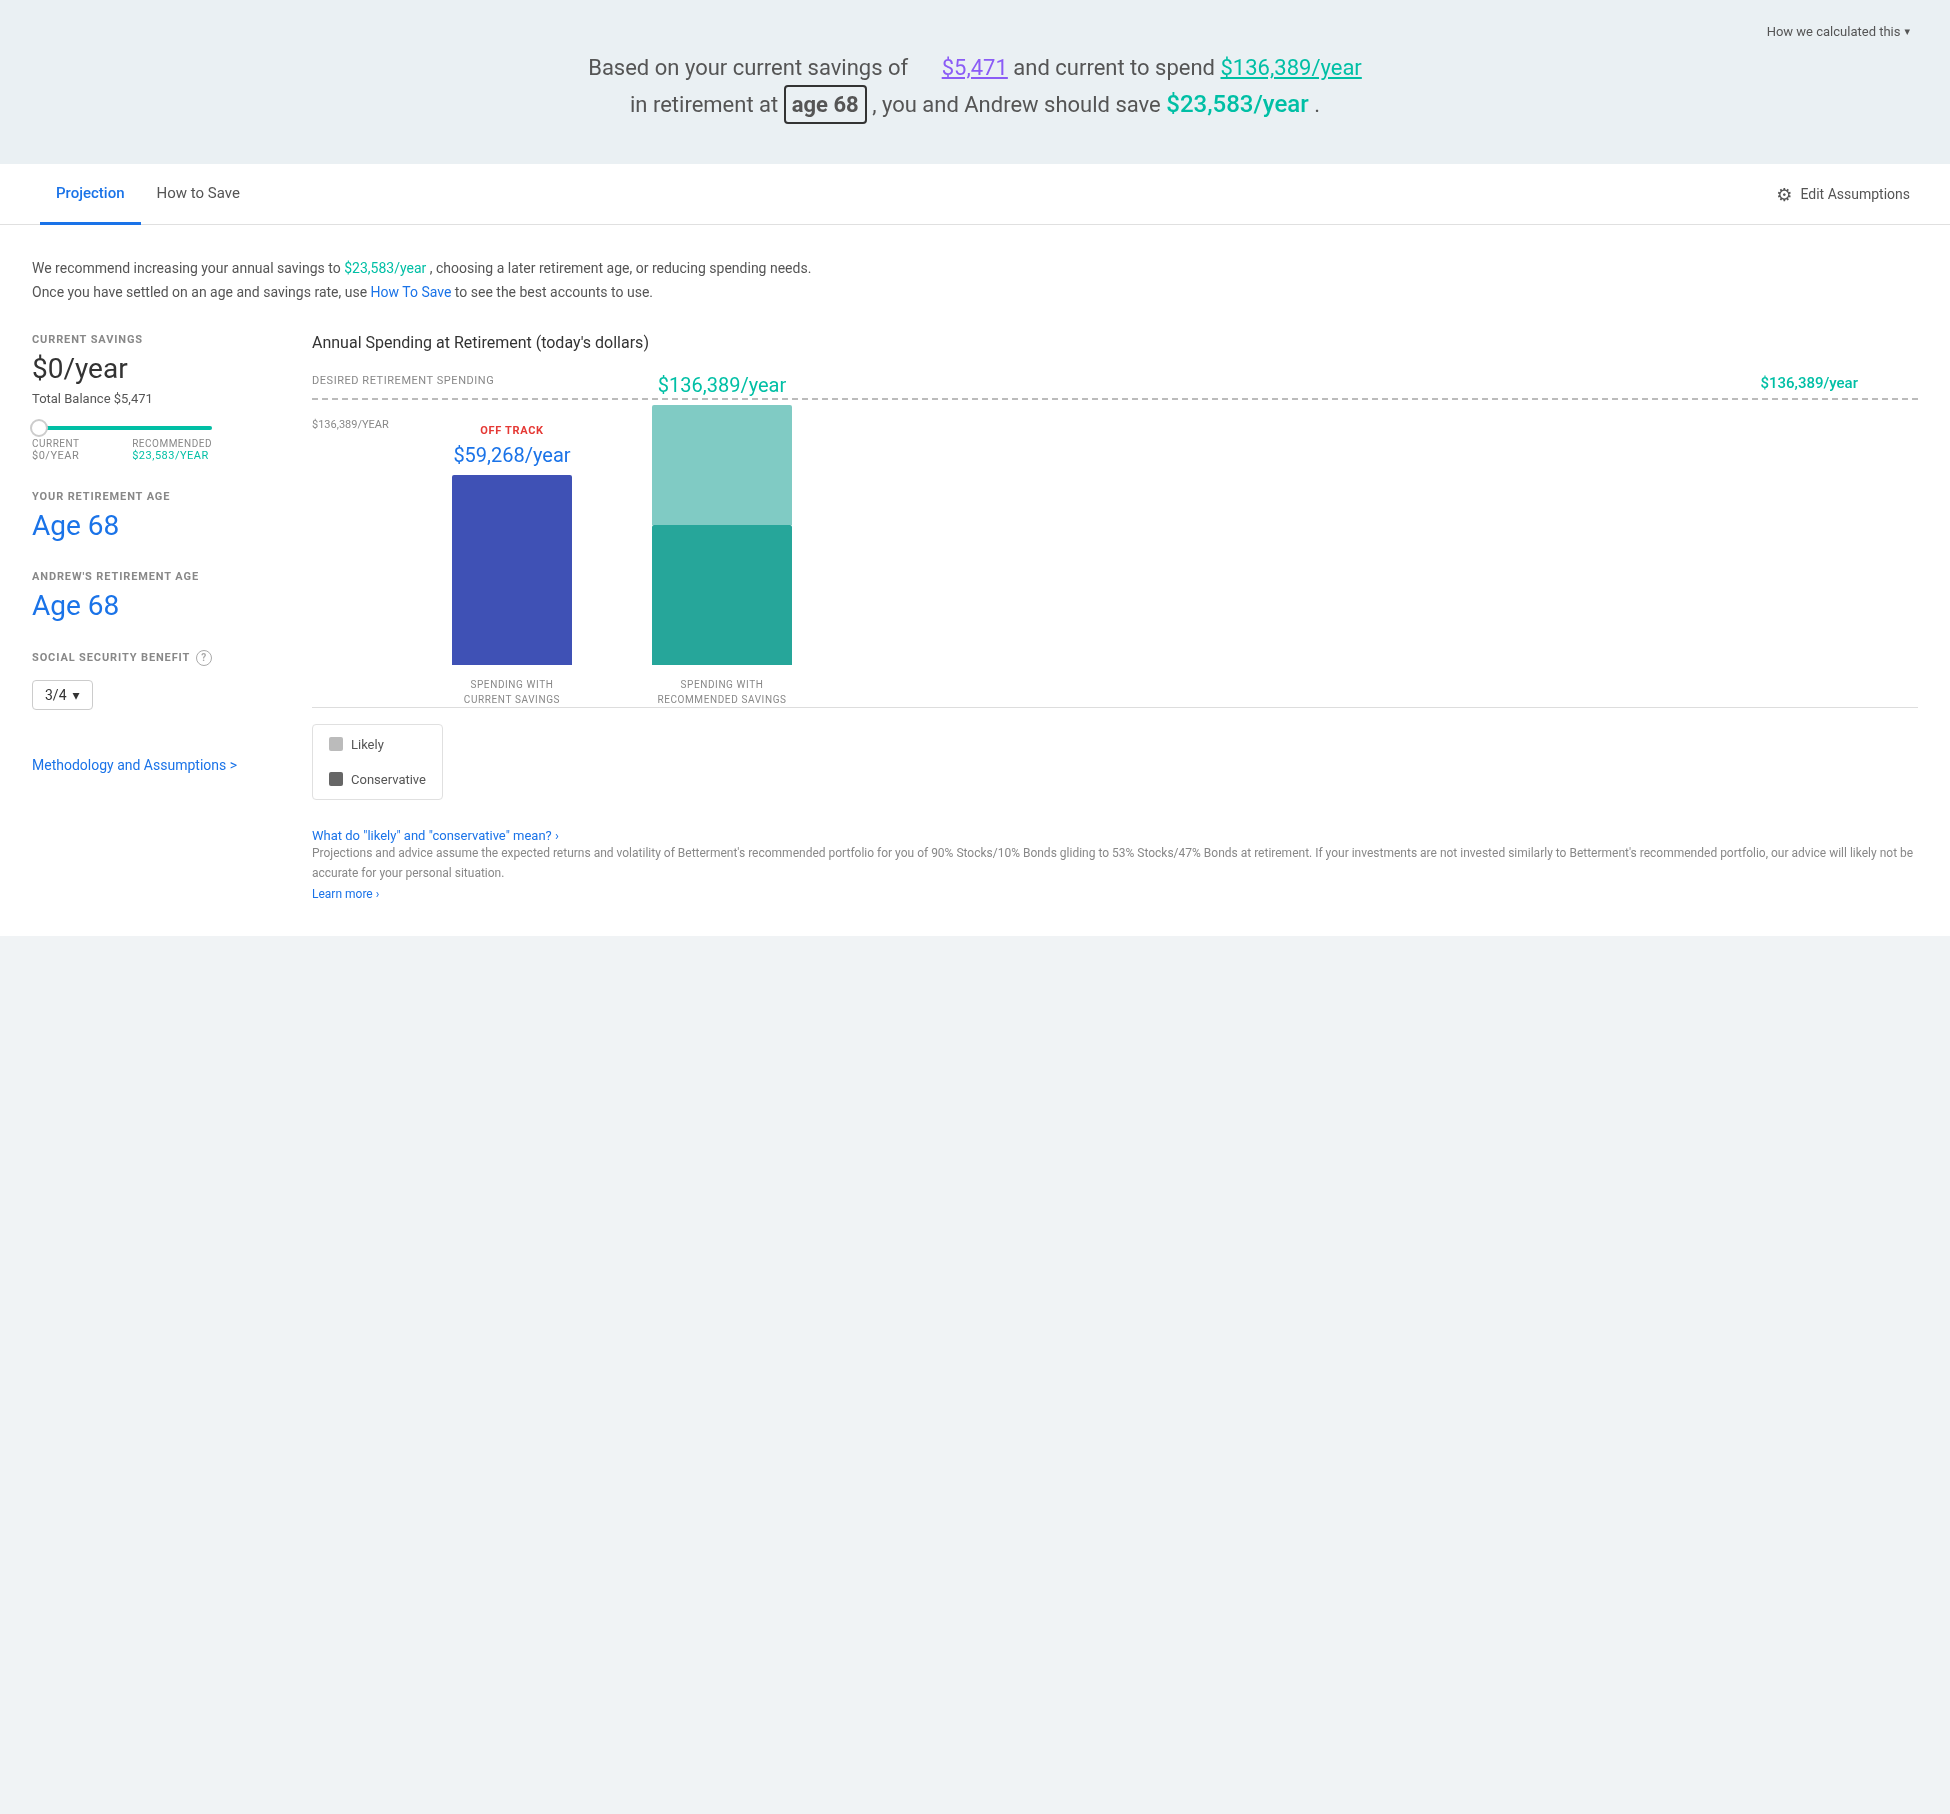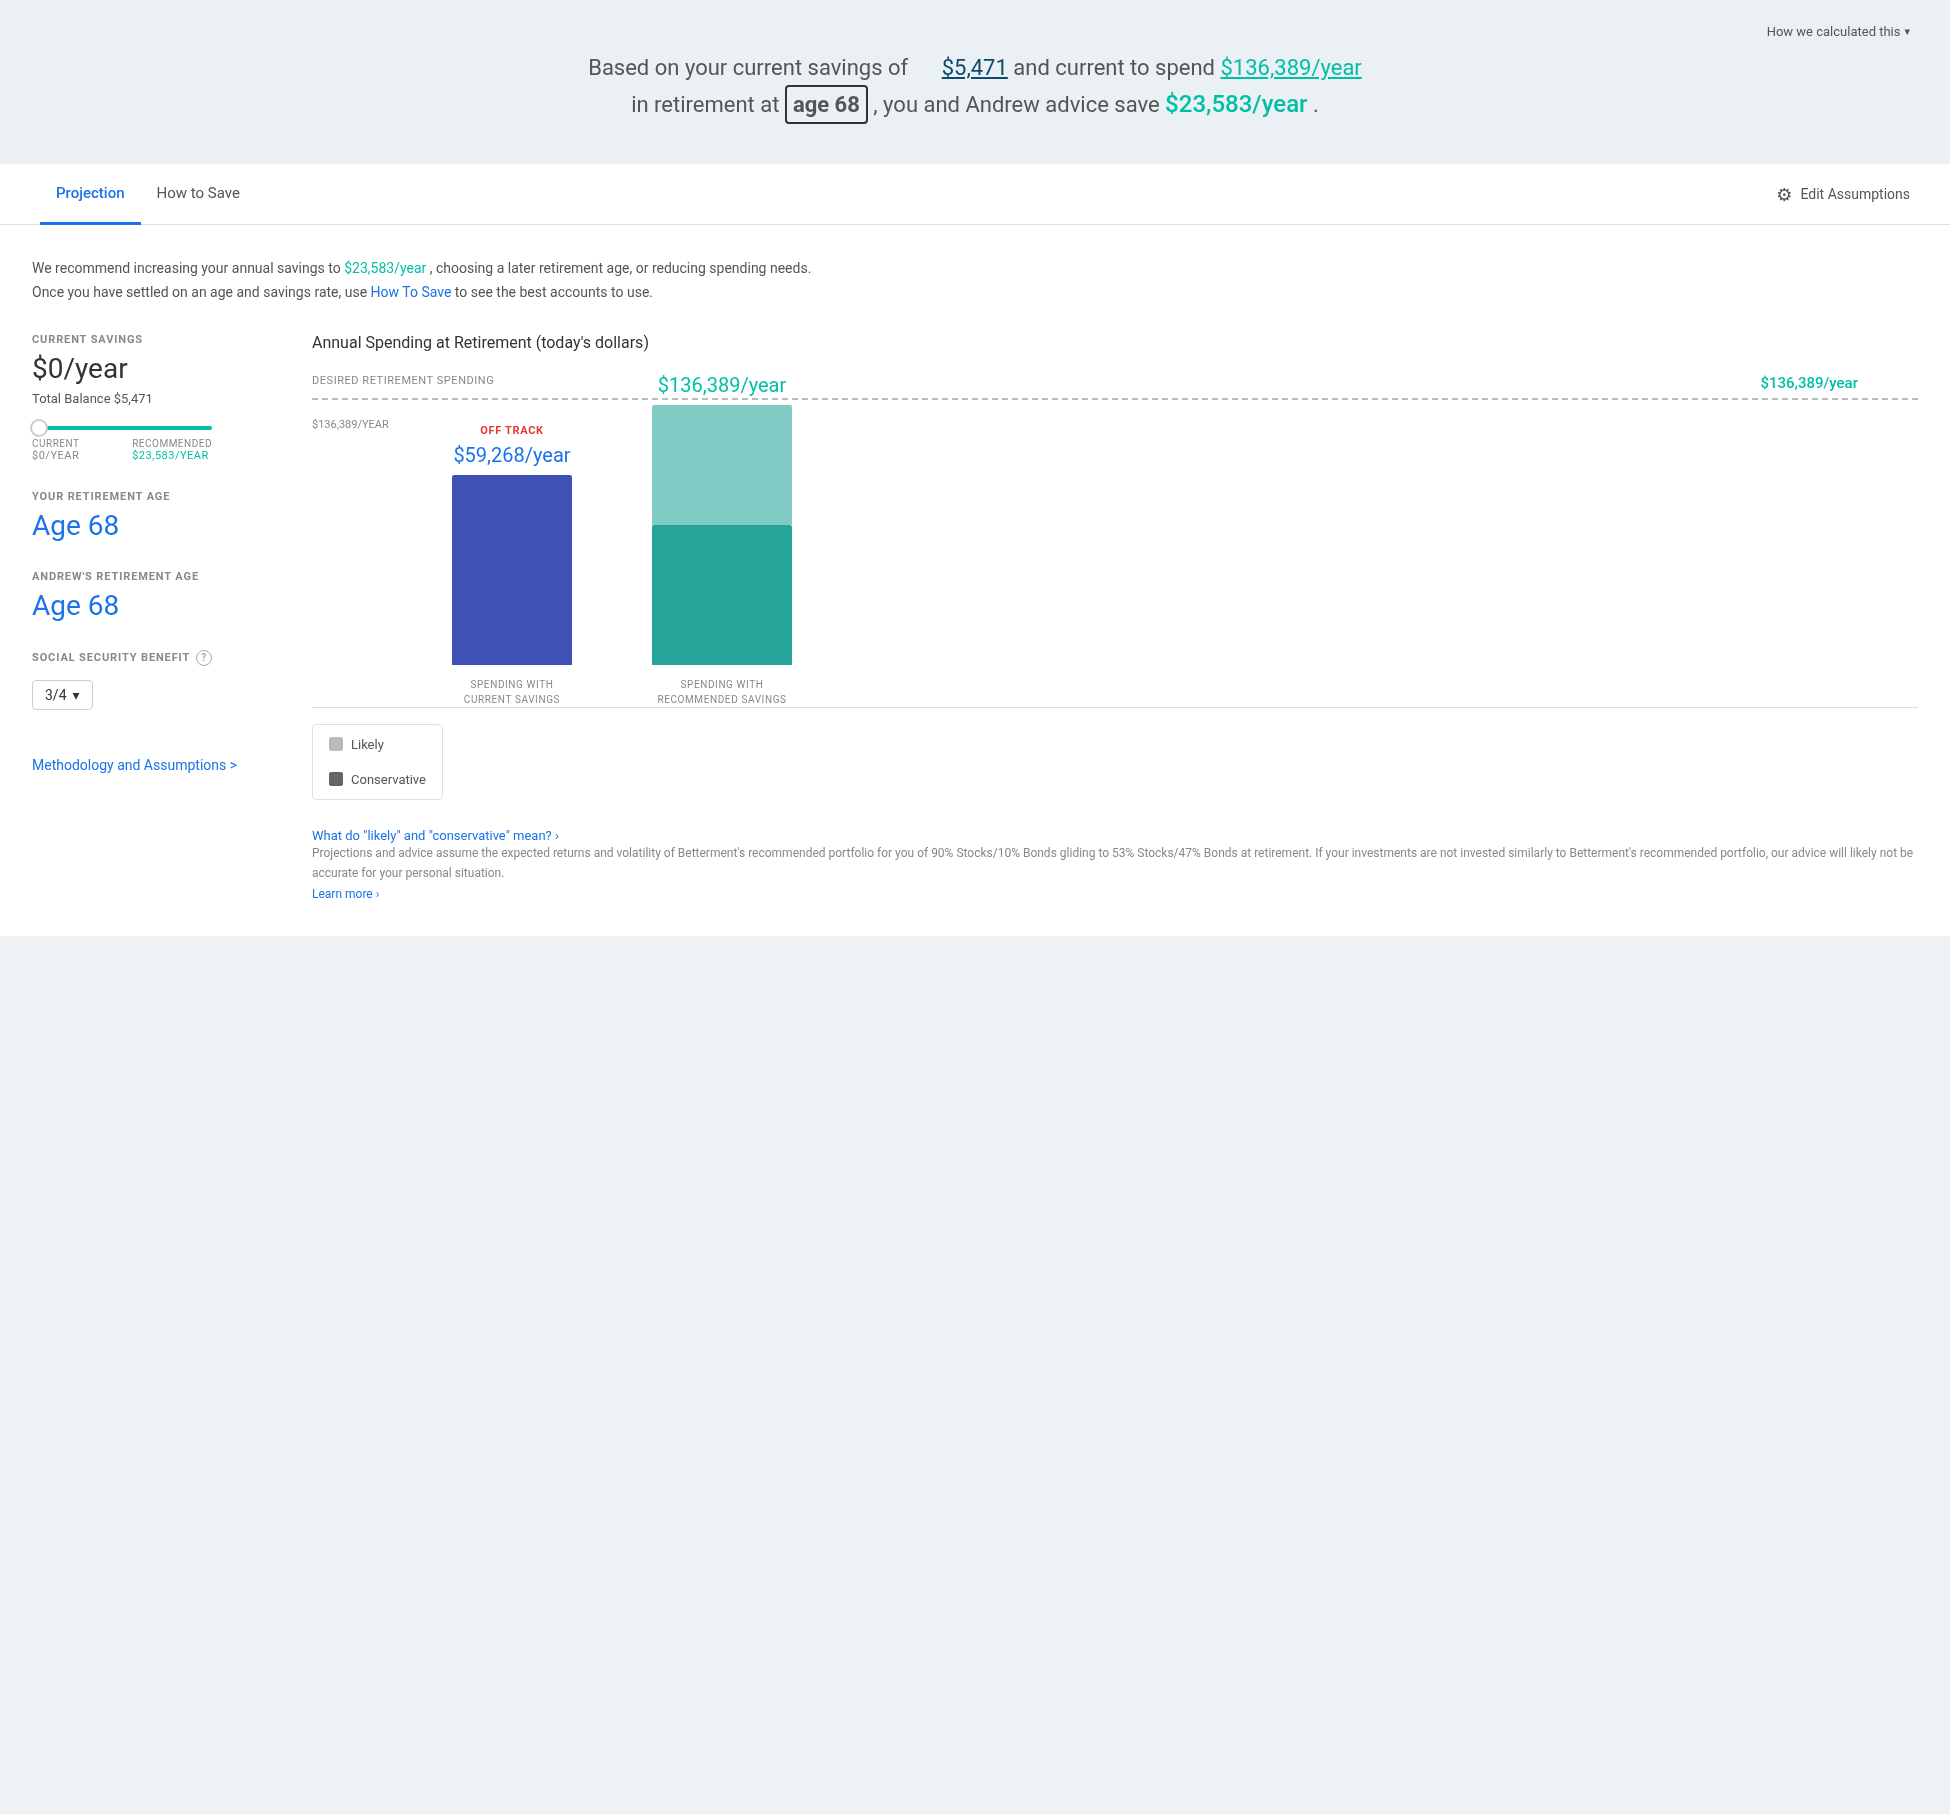--- a/index.html
+++ b/index.html
@@ -2,21 +2,21 @@
 <html><head>
   <meta charset="utf-8">
   <style>
     * { box-sizing: border-box; margin: 0; padding: 0; }
     body { font-family: -apple-system, BlinkMacSystemFont, 'Segoe UI', Roboto, sans-serif; background: #f0f3f5; color: #333; font-size: 14px; }
 
     .top-bar { background: #eaf0f3; padding: 30px 40px 40px; position: relative; text-align: center; }
     .how-calculated { position: absolute; top: 24px; right: 40px; color: #555; font-size: 13px; cursor: pointer; display: flex; align-items: center; gap: 4px; }
     .how-calculated-chevron { font-size: 11px; }
     .summary-text { font-size: 22px; color: #555; line-height: 1.6; max-width: 800px; margin: 0 auto; padding-top: 20px; }
-    .summary-text .link-blue { color: #0c4a6e; text-decoration: underline; cursor: pointer; margin-left: 28px; }
+    .summary-text .link-blue { color: #8b5cf6; text-decoration: underline; cursor: pointer; margin-left: 28px; }
     .summary-text .link-green { color: #00bfa5; text-decoration: underline; cursor: pointer; }
     .summary-text .highlight-box { display: inline-block; border: 2px solid #333; border-radius: 4px; padding: 0 6px; font-weight: bold; }
     .summary-text .green-amount { color: #00bfa5; font-size: 24px; font-weight: 500; }
 
     .tabs-bar { background: #fff; display: flex; align-items: center; padding: 0 40px; border-bottom: 1px solid #e0e0e0; }
     .tab { padding: 20px 16px; font-size: 15px; color: #555; cursor: pointer; border-bottom: 3px solid transparent; margin-bottom: -1px; }
     .tab.active { color: #1a73e8; border-bottom-color: #1a73e8; font-weight: 500; }
     .edit-assumptions { margin-left: auto; display: flex; align-items: center; gap: 8px; color: #555; cursor: pointer; font-size: 14px; }
     .edit-icon { color: #555; font-size: 18px; }
 
@@ -82,21 +82,21 @@
     <span class="how-calculated-chevron">▾</span>
   </div>
   <div class="summary-text">
     <span>Based on your current savings of</span>
     <a class="link-blue">$5,471</a>
     <span>and current to spend</span>
     <a class="link-green">$136,389/year</a>
     <br>
     <span>in retirement at</span>
     <span class="highlight-box">age 68</span>
-    <span>, you and Andrew advice save</span>
+    <span>, you and Andrew should save</span>
     <span class="green-amount">$23,583/year</span>
     <span>.</span>
   </div>
 </div>
 
 <div class="tabs-bar">
   <div class="tab active">Projection</div>
   <div class="tab">How to Save</div>
   <div class="edit-assumptions">
     <span class="edit-icon">⚙</span>

